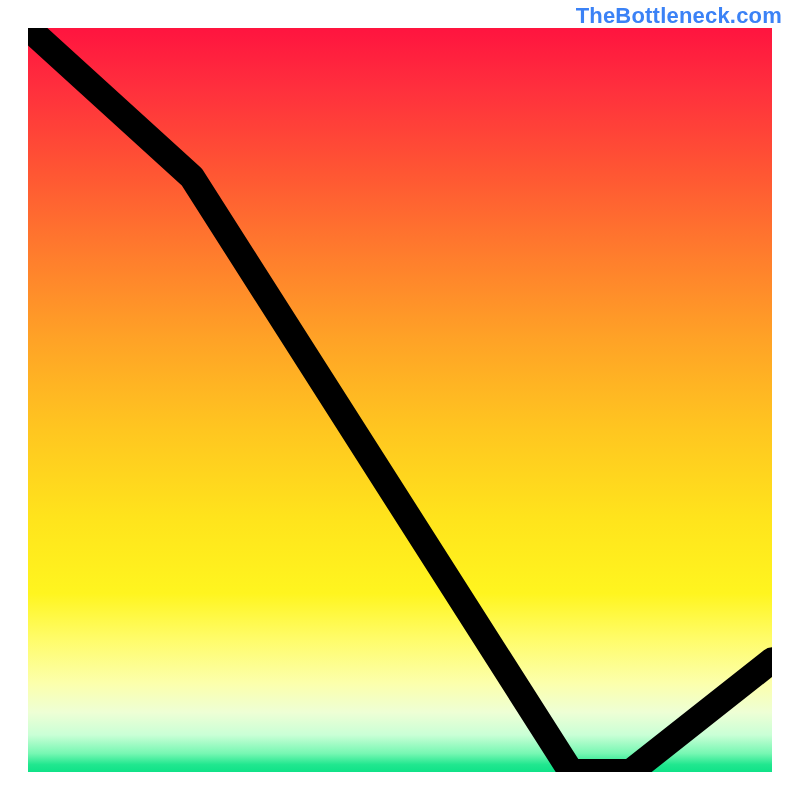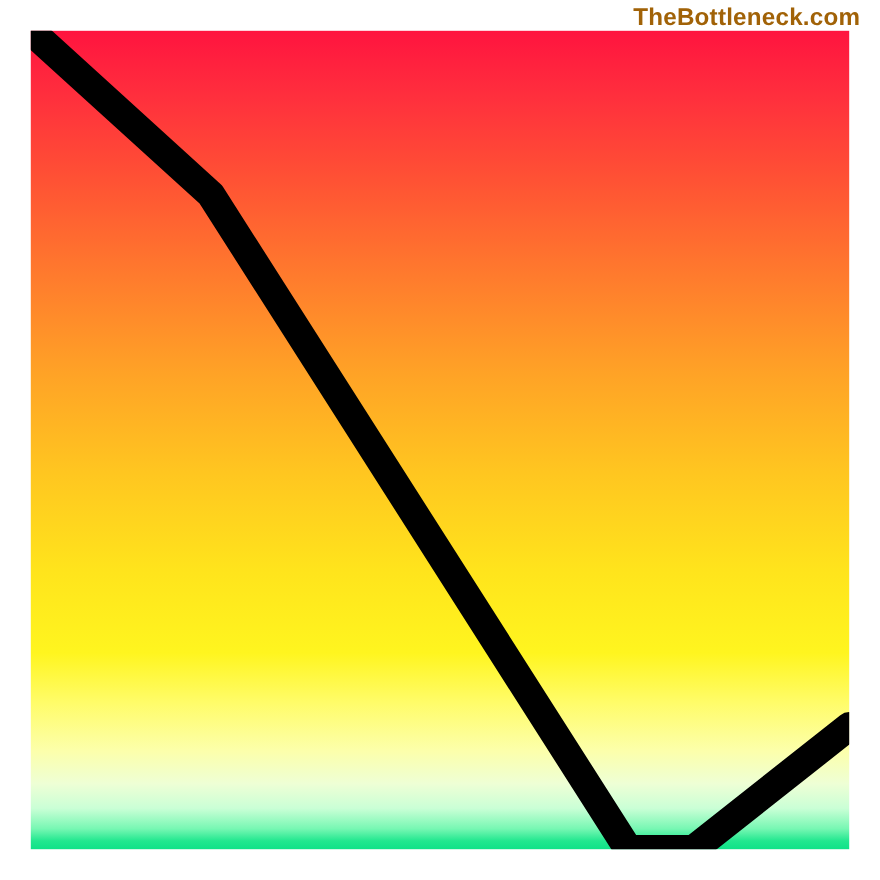--- a/index.html
+++ b/index.html
@@ -68,21 +68,21 @@
     background: #e06660;
     border-radius: 4px;
     bottom: 1px;
   }
   .attribution {
     position: absolute;
     top: 3px;
     right: 18px;
     font-size: 22px;
     font-weight: bold;
-    color: #a16207;
+    color: #3b82f6;
     letter-spacing: 0.2px;
   }
 </style>
 </head>
 <body>
 
 <div class="container">
   <div class="plot-area">
     <div class="gradient-bg"></div>
     <div class="optimum-mark" style="left: 71%; width: 12%;"></div>

